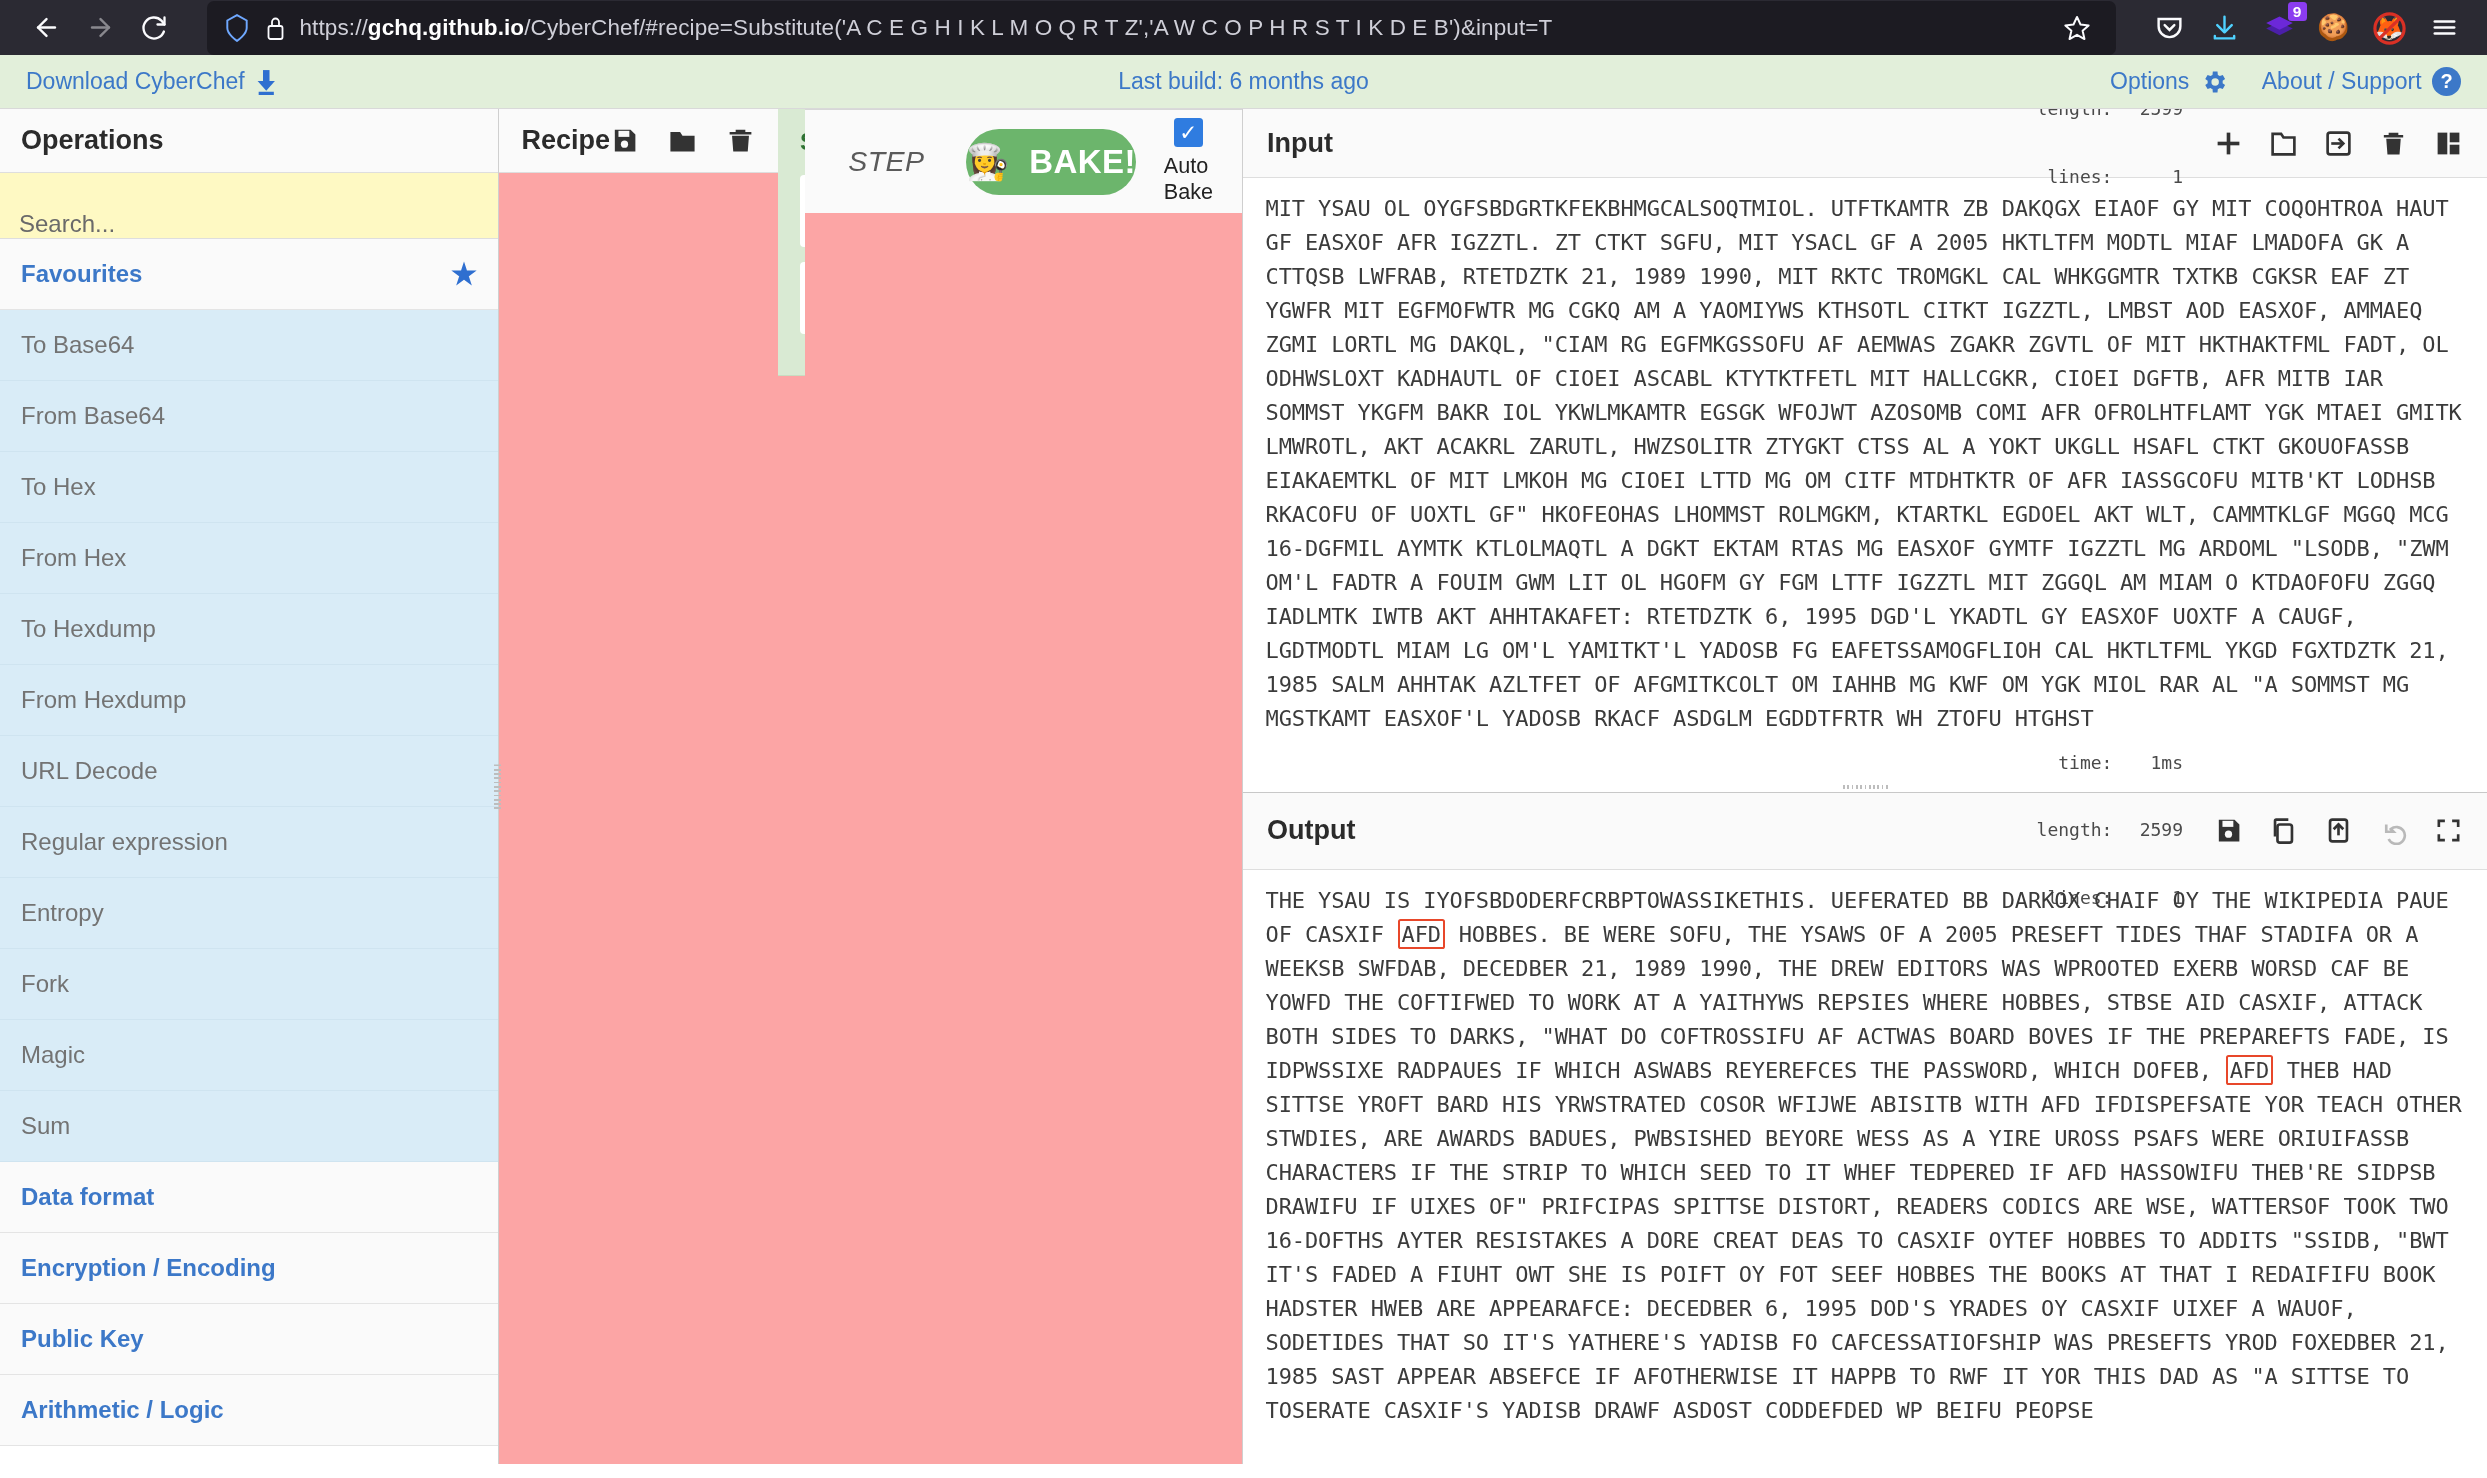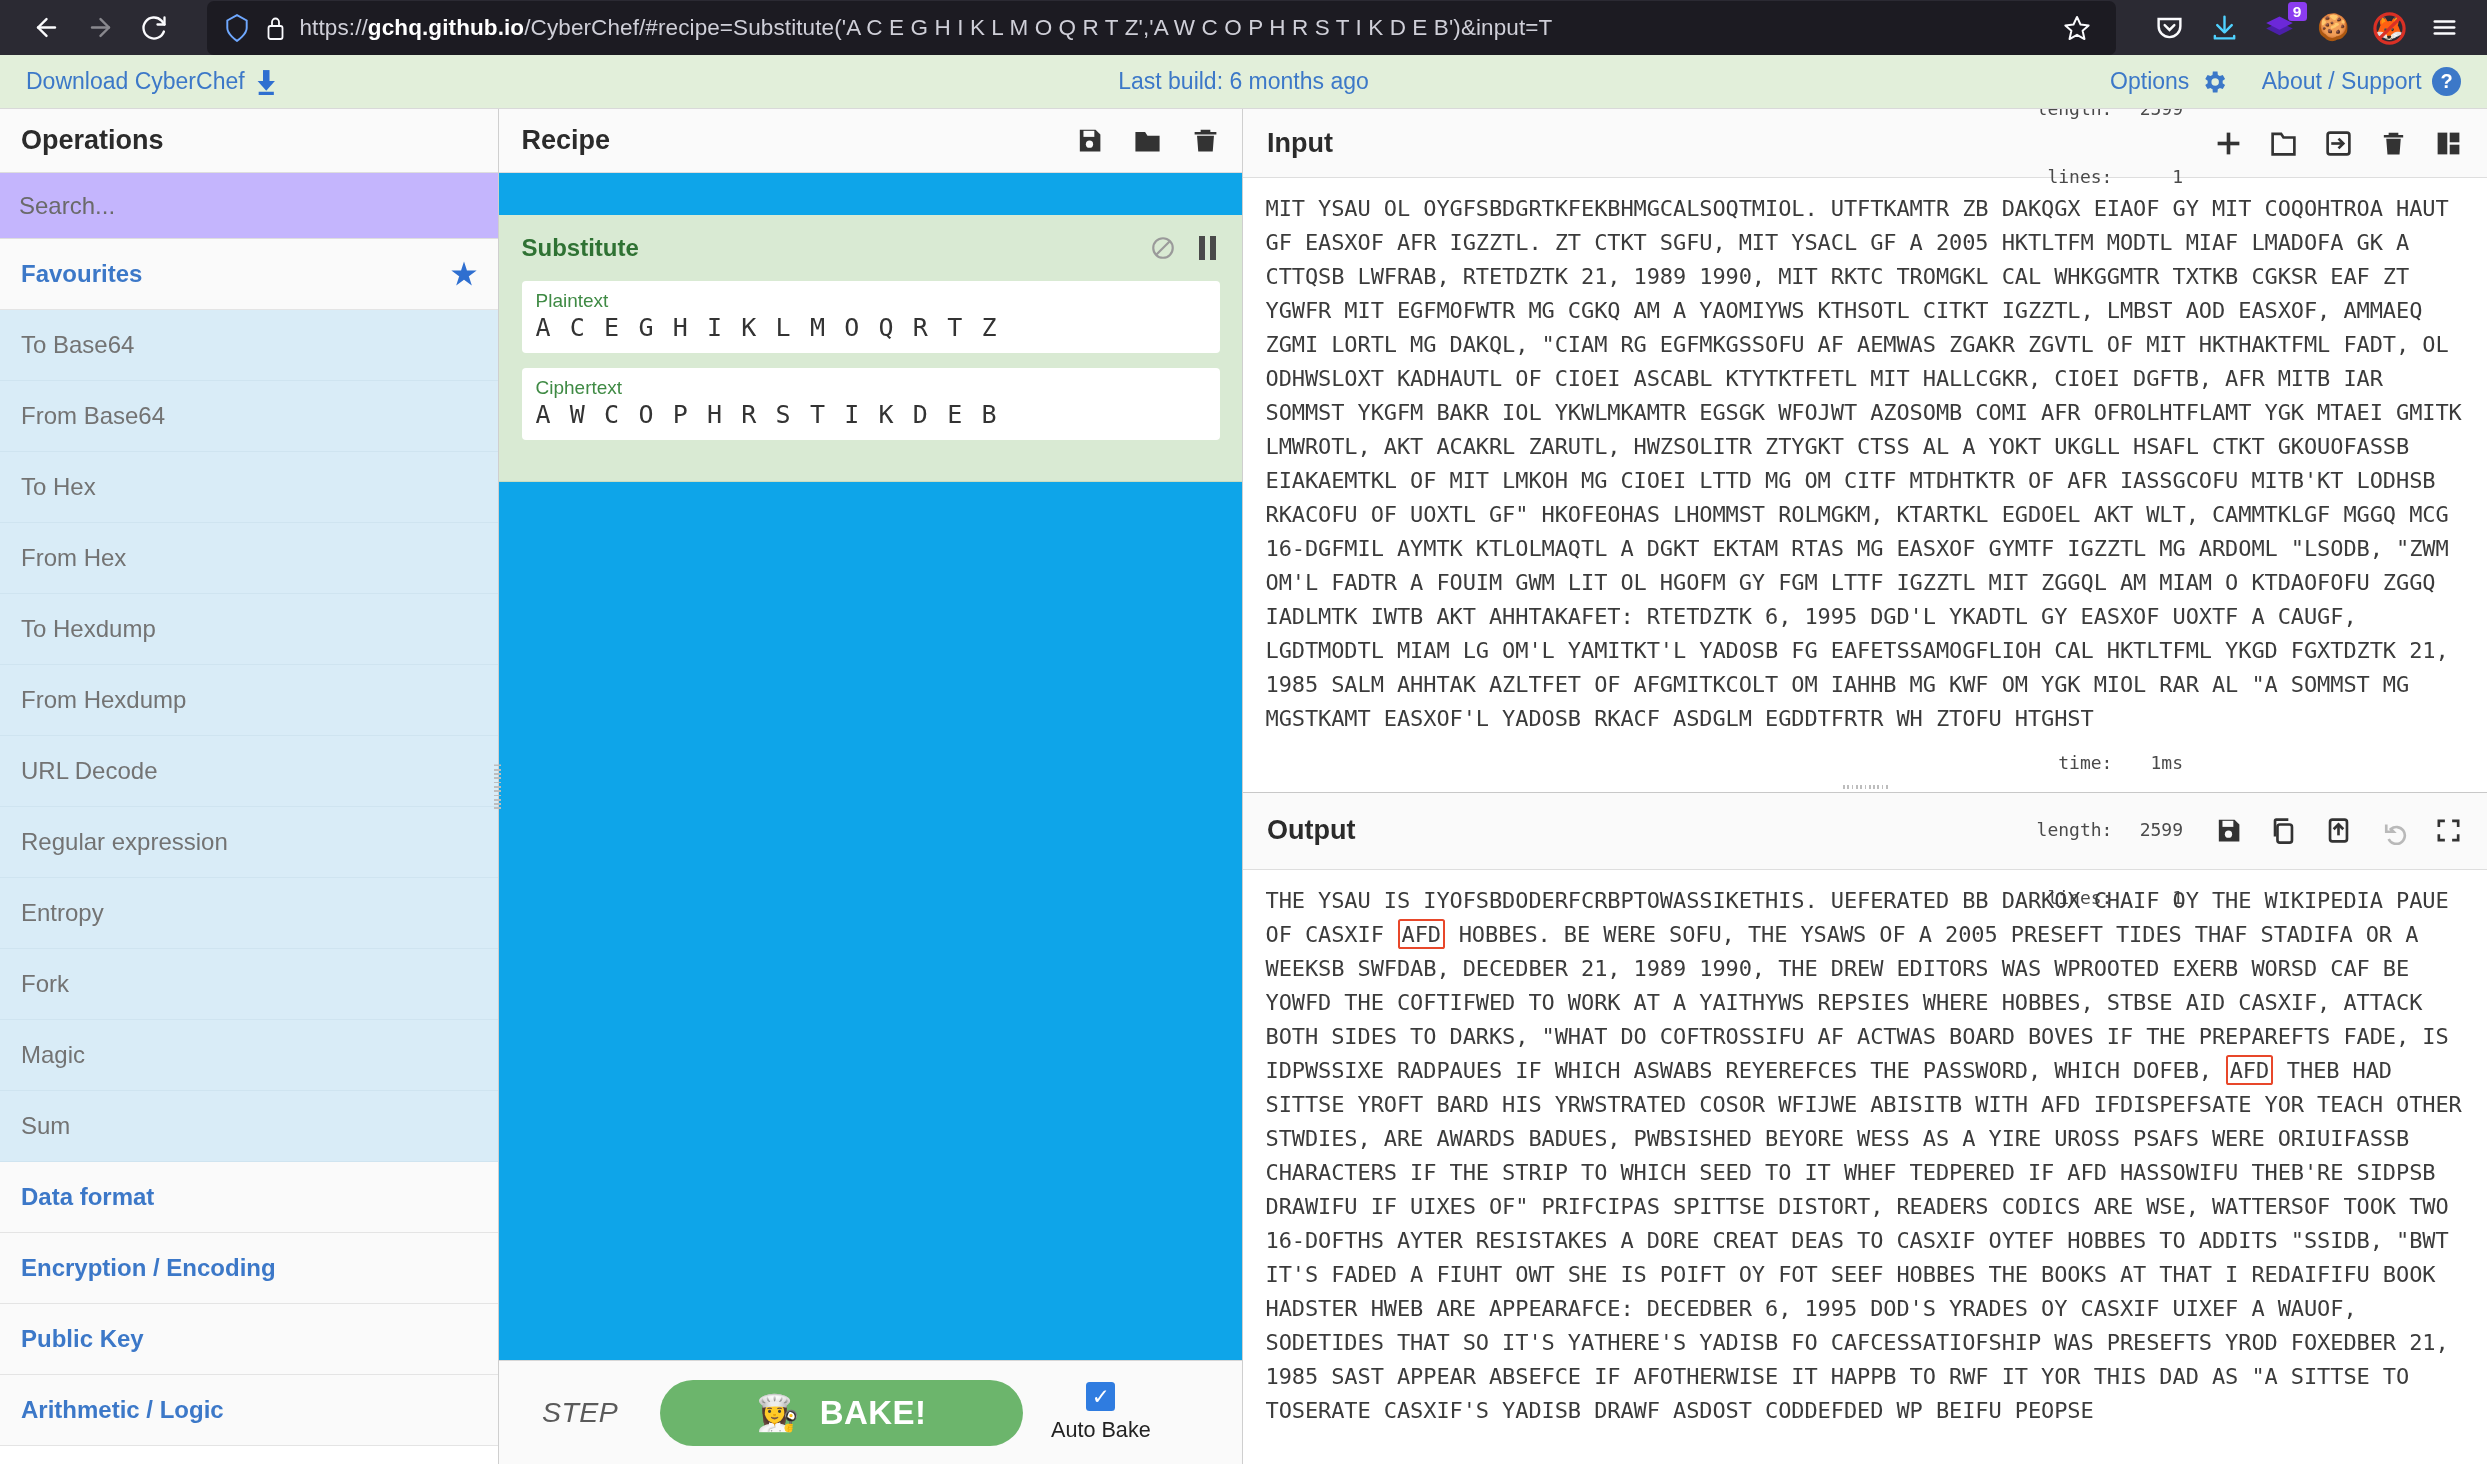--- a/index.html
+++ b/index.html
@@ -131,22 +131,22 @@
     color: #2b2b2b;
     background: #fafafa;
     border-bottom: 0.9px solid #dedede;
     flex: 0 0 64px;
   }
   #search-row {
     height: 66px;
     flex: 0 0 66px;
     border-bottom: 0.9px solid #dedede;
     display: flex;
-    align-items: center;
-    background: #c4b5fd;
+    align-items: flex-end;
+    background: #fef9c3;
   }
   #search-input {
     border: none;
     outline: none;
     width: 100%;
     padding: 0 19px;
     font-size: 24px;
     color: #555;
     background: transparent;
     font-family: "Liberation Sans", sans-serif;
@@ -190,23 +190,22 @@
     background: repeating-linear-gradient(
       to bottom, #bdbdbd 0 1.7px, transparent 1.7px 4.3px);
   }
 
   
   #recipe-col {
     width: 744px;
     flex: 0 0 744px;
     border-right: 0.9px solid #cfcfcf;
     display: flex;
-    flex-direction: column;
-    background: #0ea5e9;
-    gap: 42px;
+    flex-direction: row;
+    background: #fca5a5;
   }
   #recipe-head {
     height: 64px;
     flex: 0 0 64px;
     display: flex;
     align-items: center;
     padding: 0 22.5px;
     background: #fafafa;
     border-bottom: 0.9px solid #dedede;
   }

